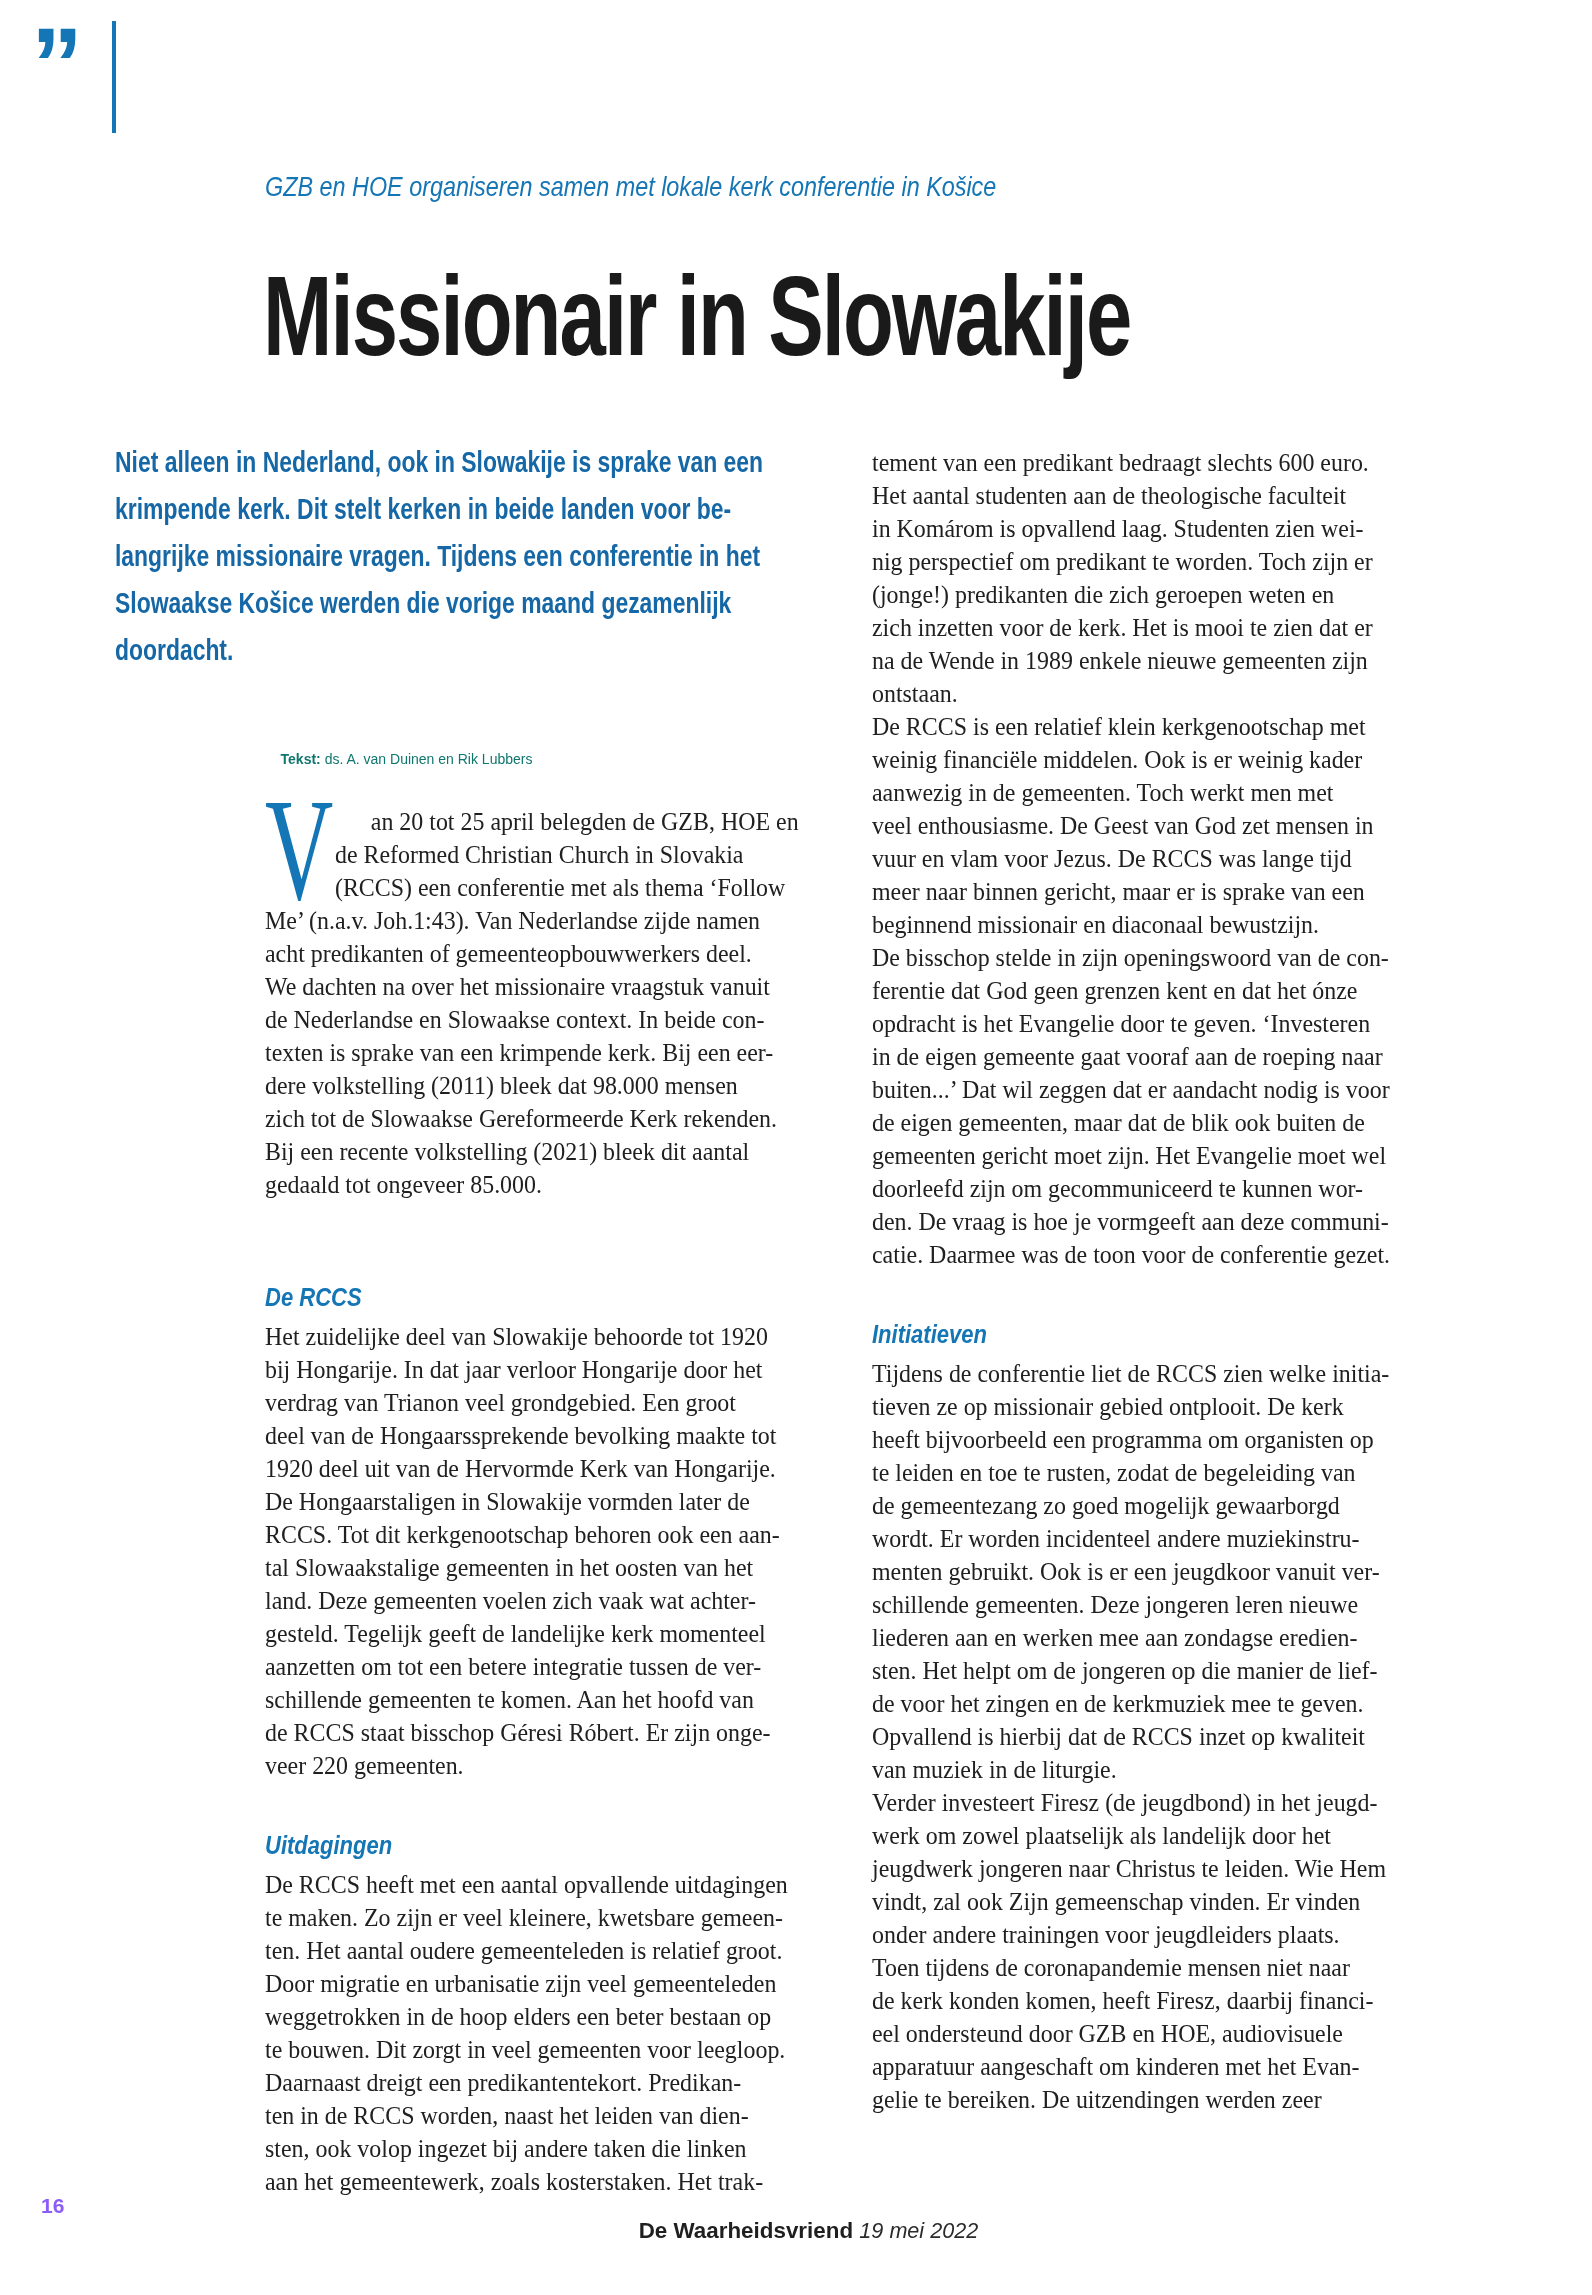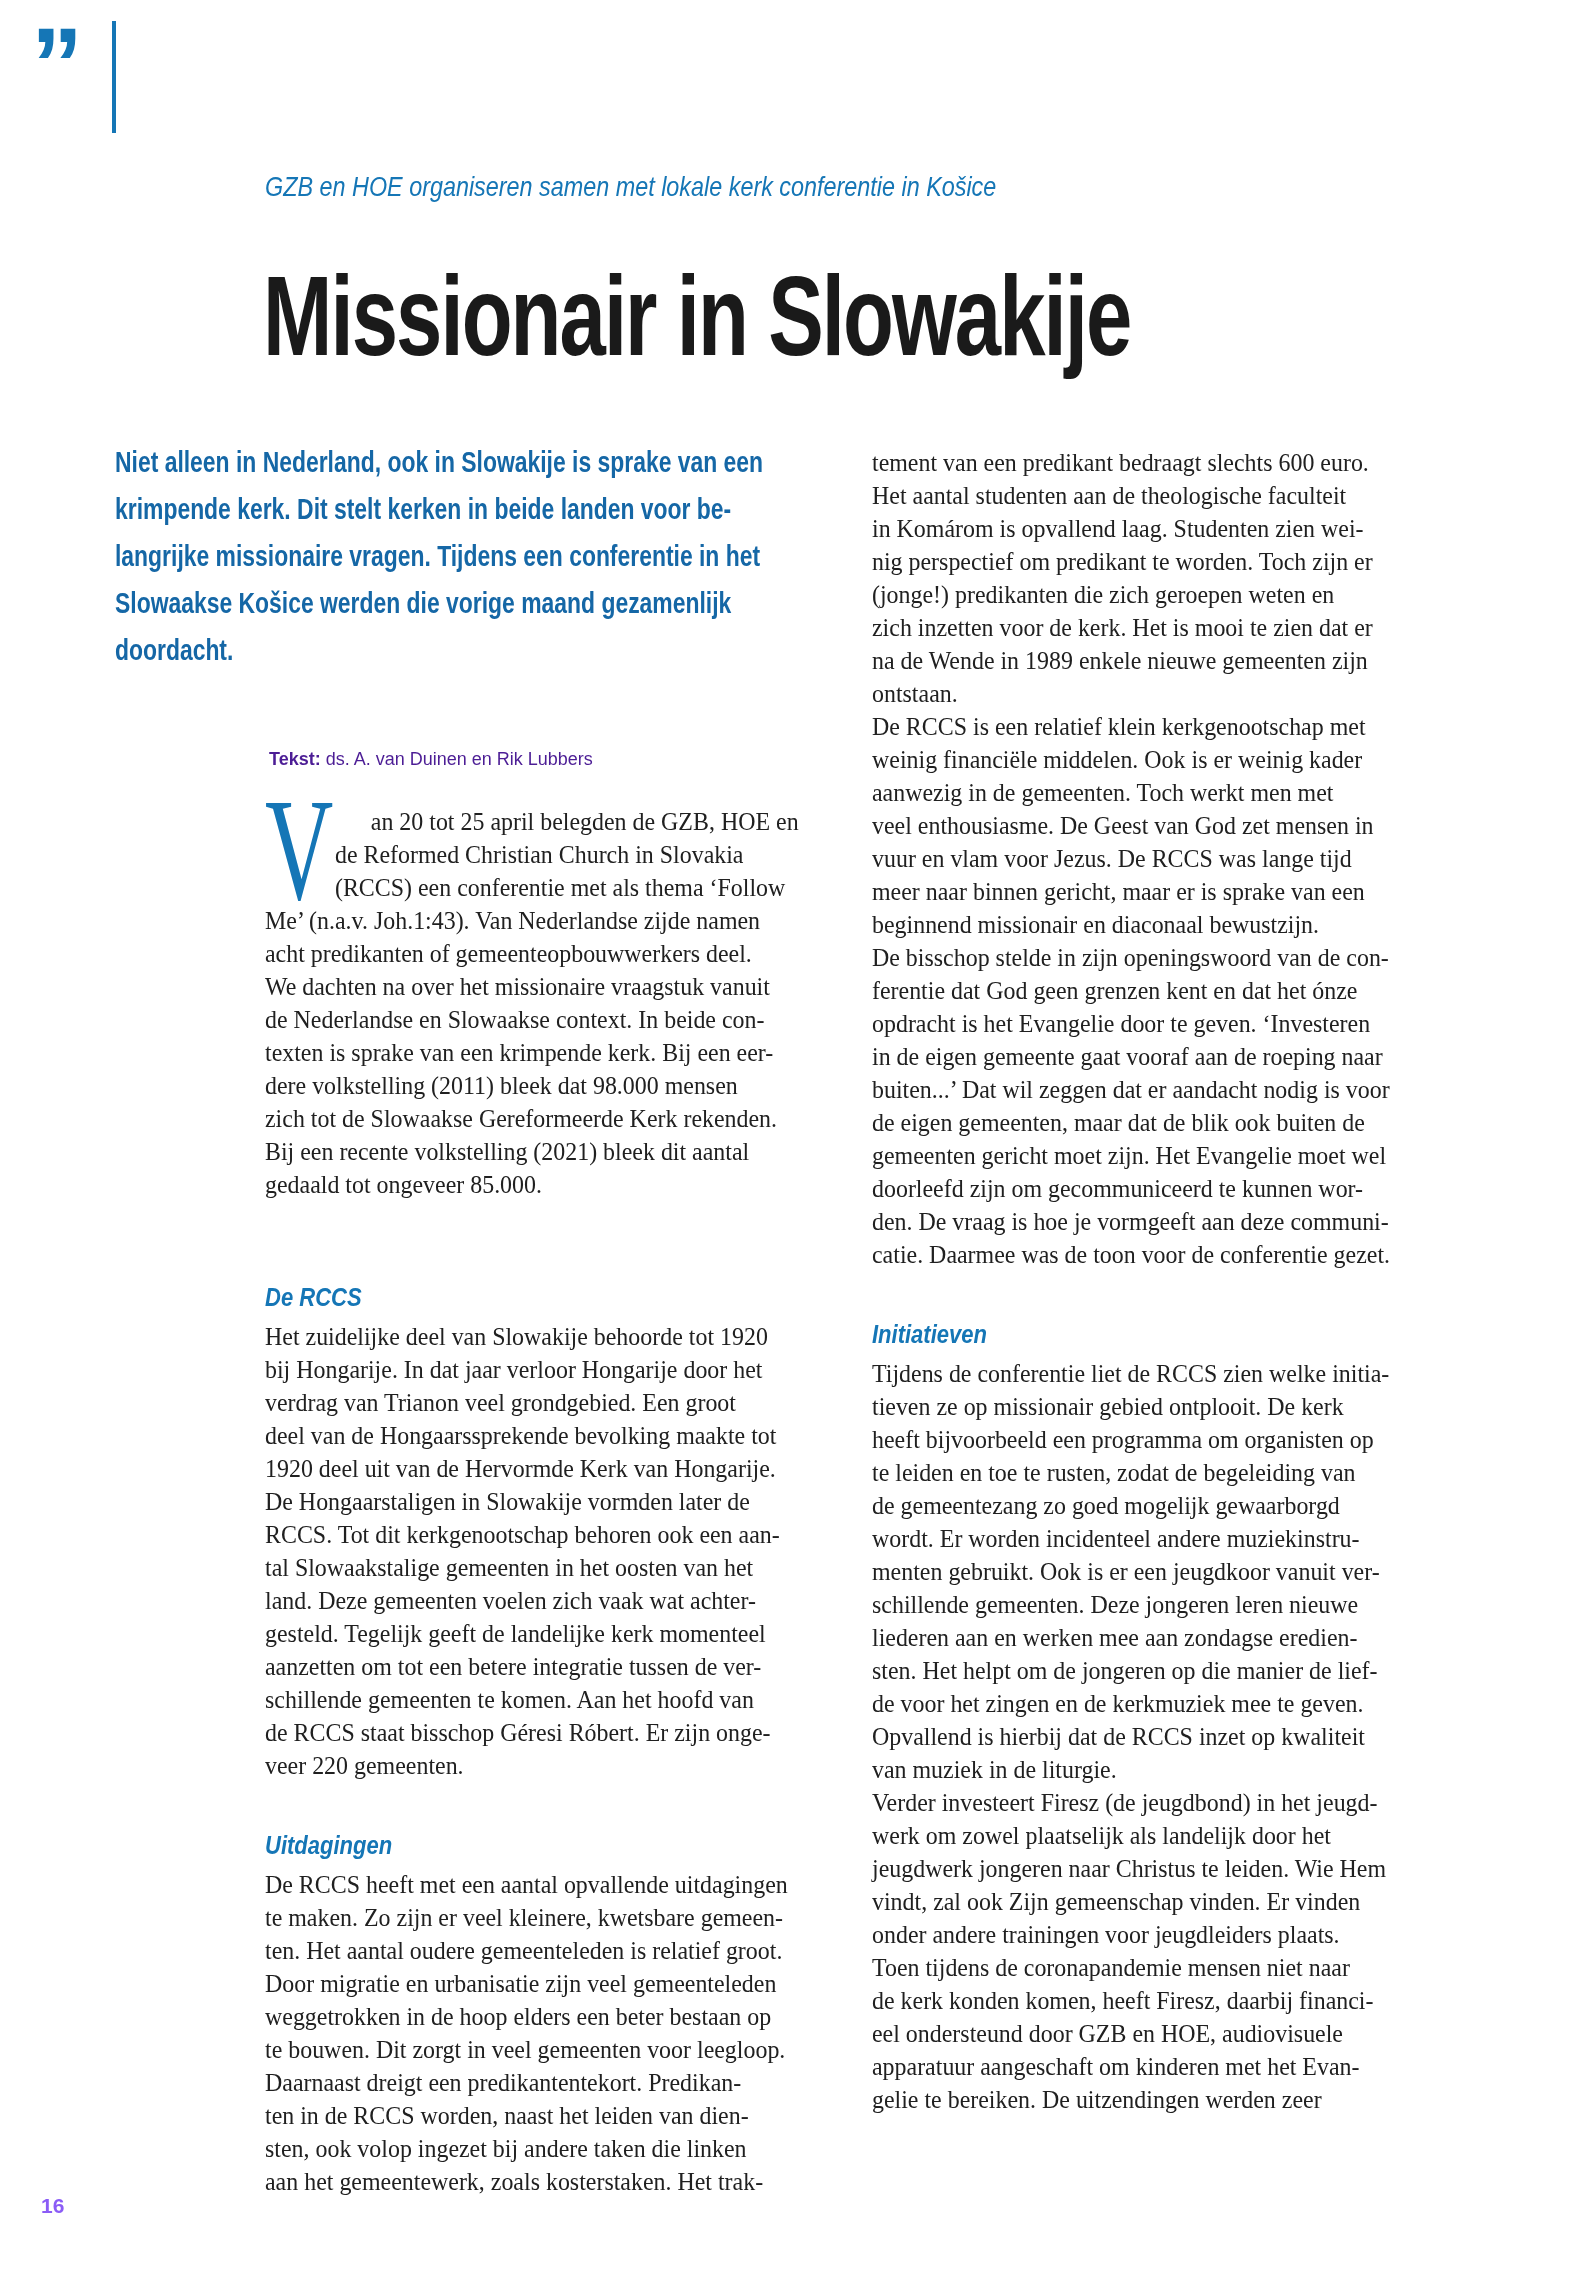--- a/index.html
+++ b/index.html
@@ -21,22 +21,22 @@
   .title{position:absolute;left:263px;top:258px;font-family:"Liberation Sans",sans-serif;
        font-weight:bold;font-size:114px;line-height:116px;color:#1a1a1a;letter-spacing:-2.6px;
        white-space:pre;transform:scaleX(.73);transform-origin:0 0;}
 
   
   .intro{position:absolute;left:115px;top:439px;font-family:"Liberation Sans",sans-serif;
        font-weight:bold;font-size:29px;line-height:47px;color:#1567a6;white-space:pre;
        transform:scaleX(.79);transform-origin:0 0;}
 
   
-  .byline{position:absolute;left:249px;top:726px;font-family:"Liberation Sans",sans-serif;
-       font-size:18px;line-height:22.4px;color:#4c1d95;white-space:pre;}
+  .byline{position:absolute;left:265px;top:726px;font-family:"Liberation Sans",sans-serif;
+       font-size:14px;line-height:22.4px;color:#0f766e;white-space:pre;}
   .byline .lbl{font-weight:bold;}
 
   
   .col{position:absolute;width:621px;font-size:26px;line-height:33px;color:#202020;
        transform:scaleX(.92);transform-origin:0 0;}
   .col-left{left:265px;top:772px;}
   .col-right{left:872px;top:446px;}
   .para{white-space:pre;margin:0;}
   .subhead{font-family:"Liberation Sans",sans-serif;font-style:italic;font-weight:bold;
        font-size:26px;line-height:31px;color:#1576b6;margin:48px 0 7px 0;white-space:pre;
@@ -164,15 +164,18 @@
 vindt, zal ook Zijn gemeenschap vinden. Er vinden
 onder andere trainingen voor jeugdleiders plaats.
 Toen tijdens de coronapandemie mensen niet naar
 de kerk konden komen, heeft Firesz, daarbij financi-
 eel ondersteund door GZB en HOE, audiovisuele
 apparatuur aangeschaft om kinderen met het Evan-
 gelie te bereiken. De uitzendingen werden zeer</div>
   </div>
 
   <div class="footer-pagenum">16</div>
+  <div class="footer-center">
+    <span class="mag">De Waarheidsvriend</span><span> </span><span class="date">19 mei 2022</span>
+  </div>
 
 </div>
 
 
 </body></html>

